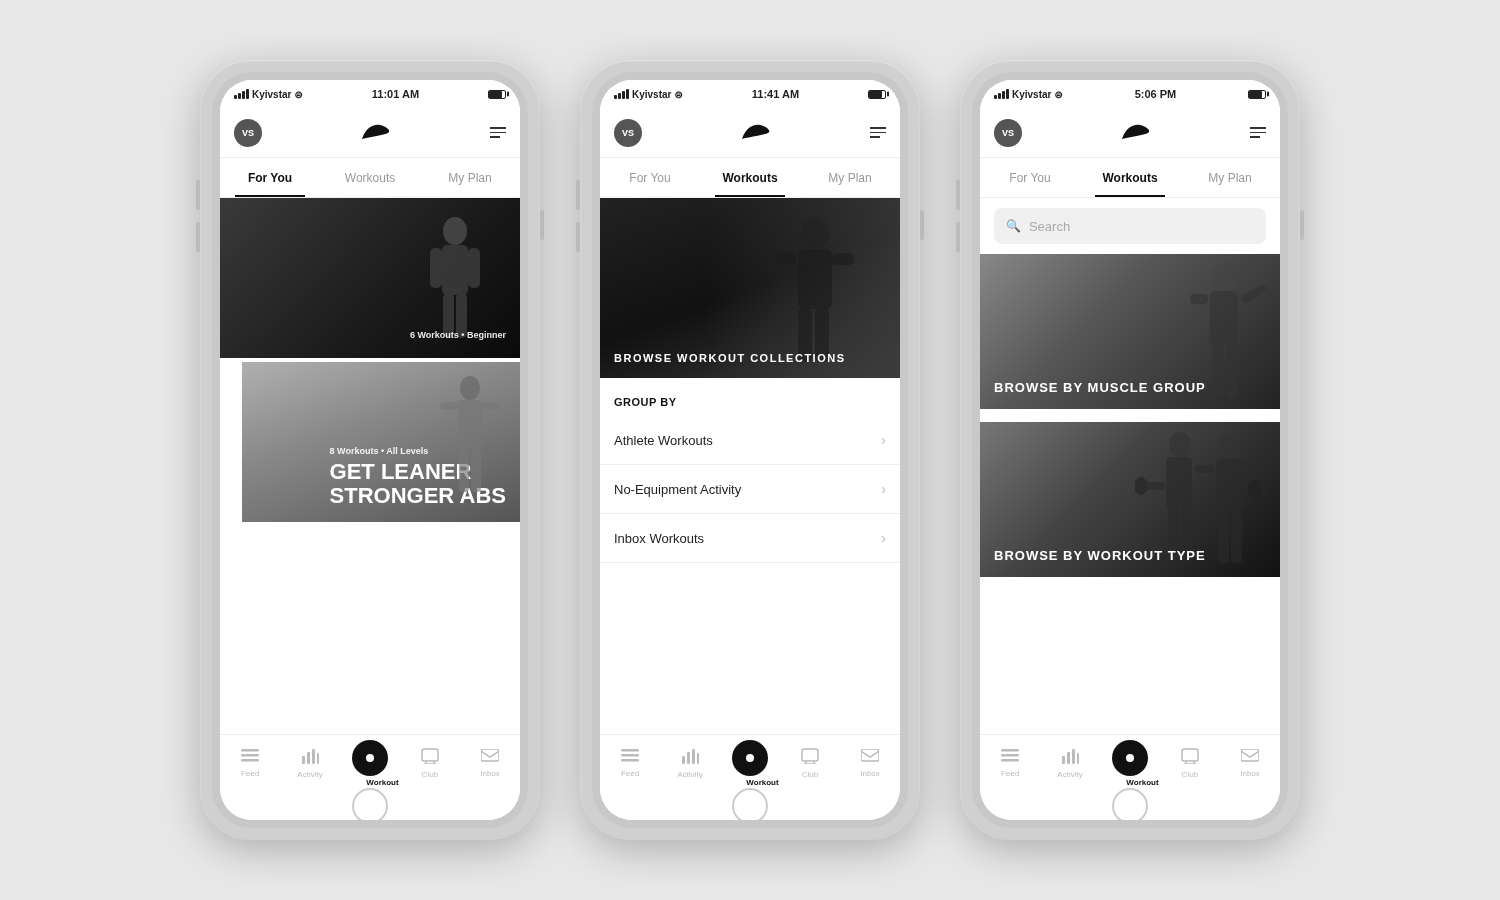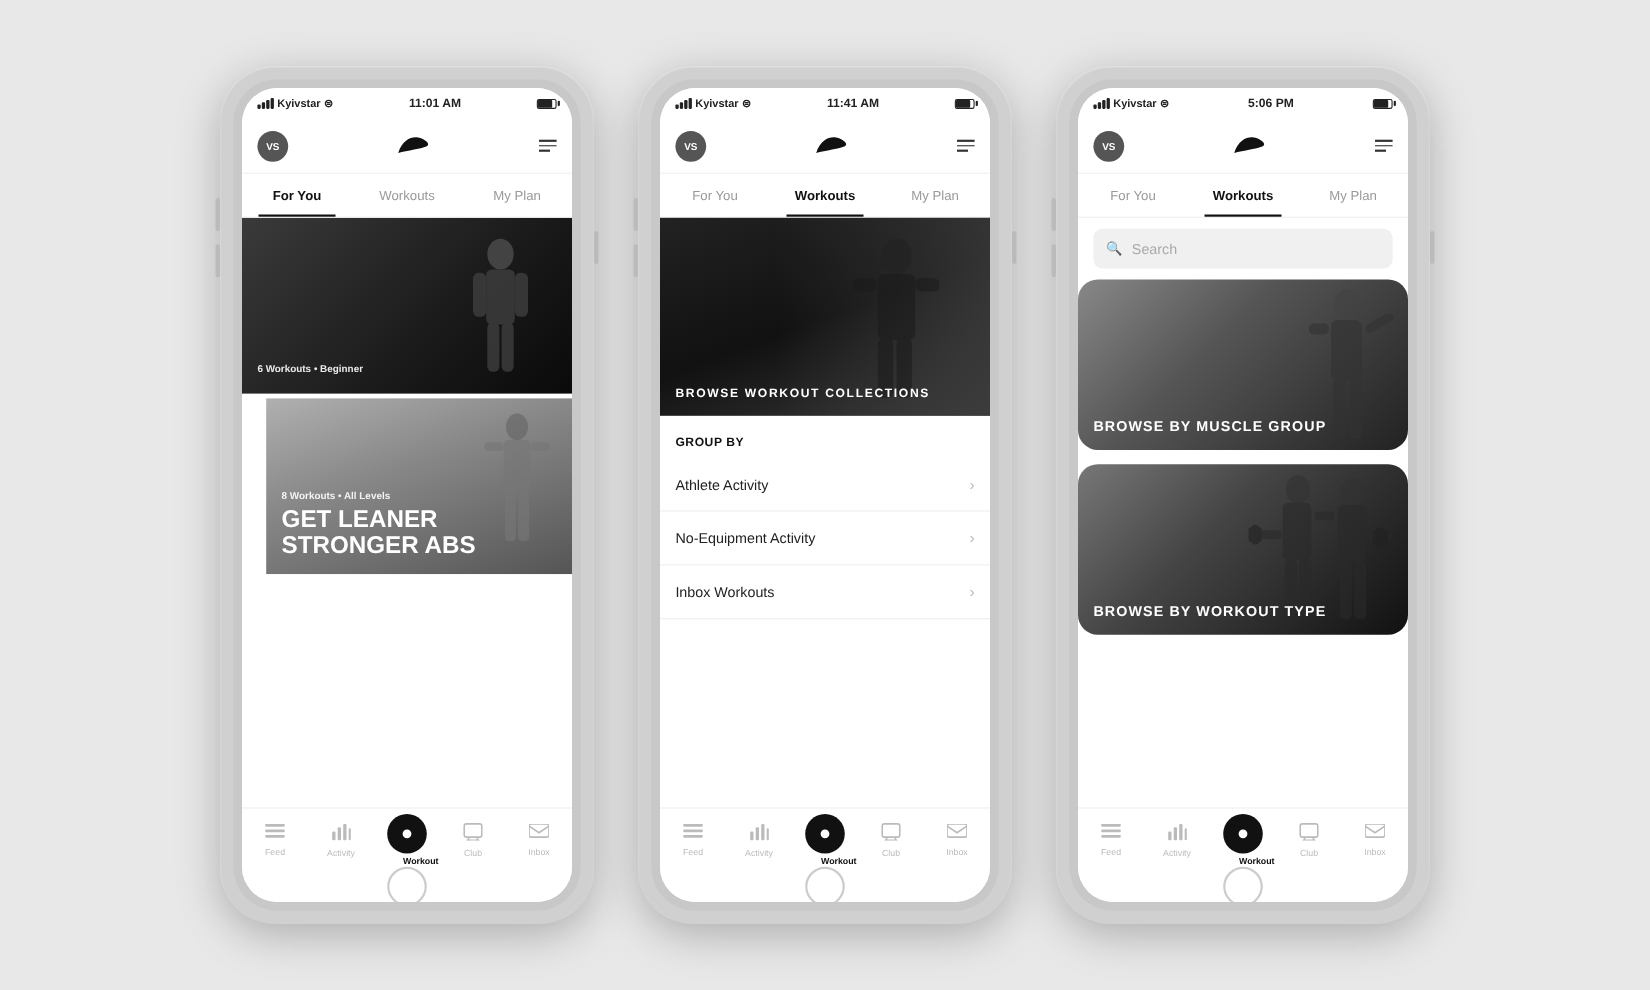--- a/index.html
+++ b/index.html
@@ -156,20 +156,21 @@
       overflow: hidden;
       cursor: pointer;
     }
     .workout-card + .workout-card { margin-top: 4px; }
 
     .card-bg {
       width: 100%; height: 100%;
       object-fit: cover;
       display: flex; align-items: flex-end;
       padding: 12px 14px;
+      justify-content: flex-end;
     }
 
     
     .card-bg-1 {
       background: linear-gradient(135deg, #3a3a3a 0%, #1a1a1a 60%, #0a0a0a 100%);
     }
     .card-bg-2 {
       background: linear-gradient(160deg, #b0b0b0 0%, #888 40%, #555 100%);
     }
     .card-text { color: #fff; }
@@ -264,21 +265,20 @@
     .search-placeholder { font-size: 13px; color: #aaa; }
 
     .muscle-card {
       width: 100%;
       height: 155px;
       position: relative;
       overflow: hidden;
       display: flex; align-items: flex-end;
       padding: 14px;
       cursor: pointer;
-      border-radius: 18px;
     }
     .muscle-bg-1 {
       background: linear-gradient(135deg, #888 0%, #555 50%, #222 100%);
     }
     .muscle-bg-2 {
       background: linear-gradient(135deg, #777 0%, #444 50%, #111 100%);
     }
     .muscle-card-text {
       color: #fff;
       font-size: 13px;
@@ -530,21 +530,21 @@
           </svg>
         </div>
         <span class="hero-text">BROWSE WORKOUT COLLECTIONS</span>
       </div>
 
       <div class="browse-by-section">
         <span class="browse-by-label">GROUP BY</span>
       </div>
 
       <div class="browse-list-item">
-        <span class="browse-list-label">Athlete Activity</span>
+        <span class="browse-list-label">Athlete Workouts</span>
         <span class="chevron">›</span>
       </div>
       <div class="browse-list-item">
         <span class="browse-list-label">No-Equipment Activity</span>
         <span class="chevron">›</span>
       </div>
       <div class="browse-list-item">
         <span class="browse-list-label">Inbox Workouts</span>
         <span class="chevron">›</span>
       </div>

